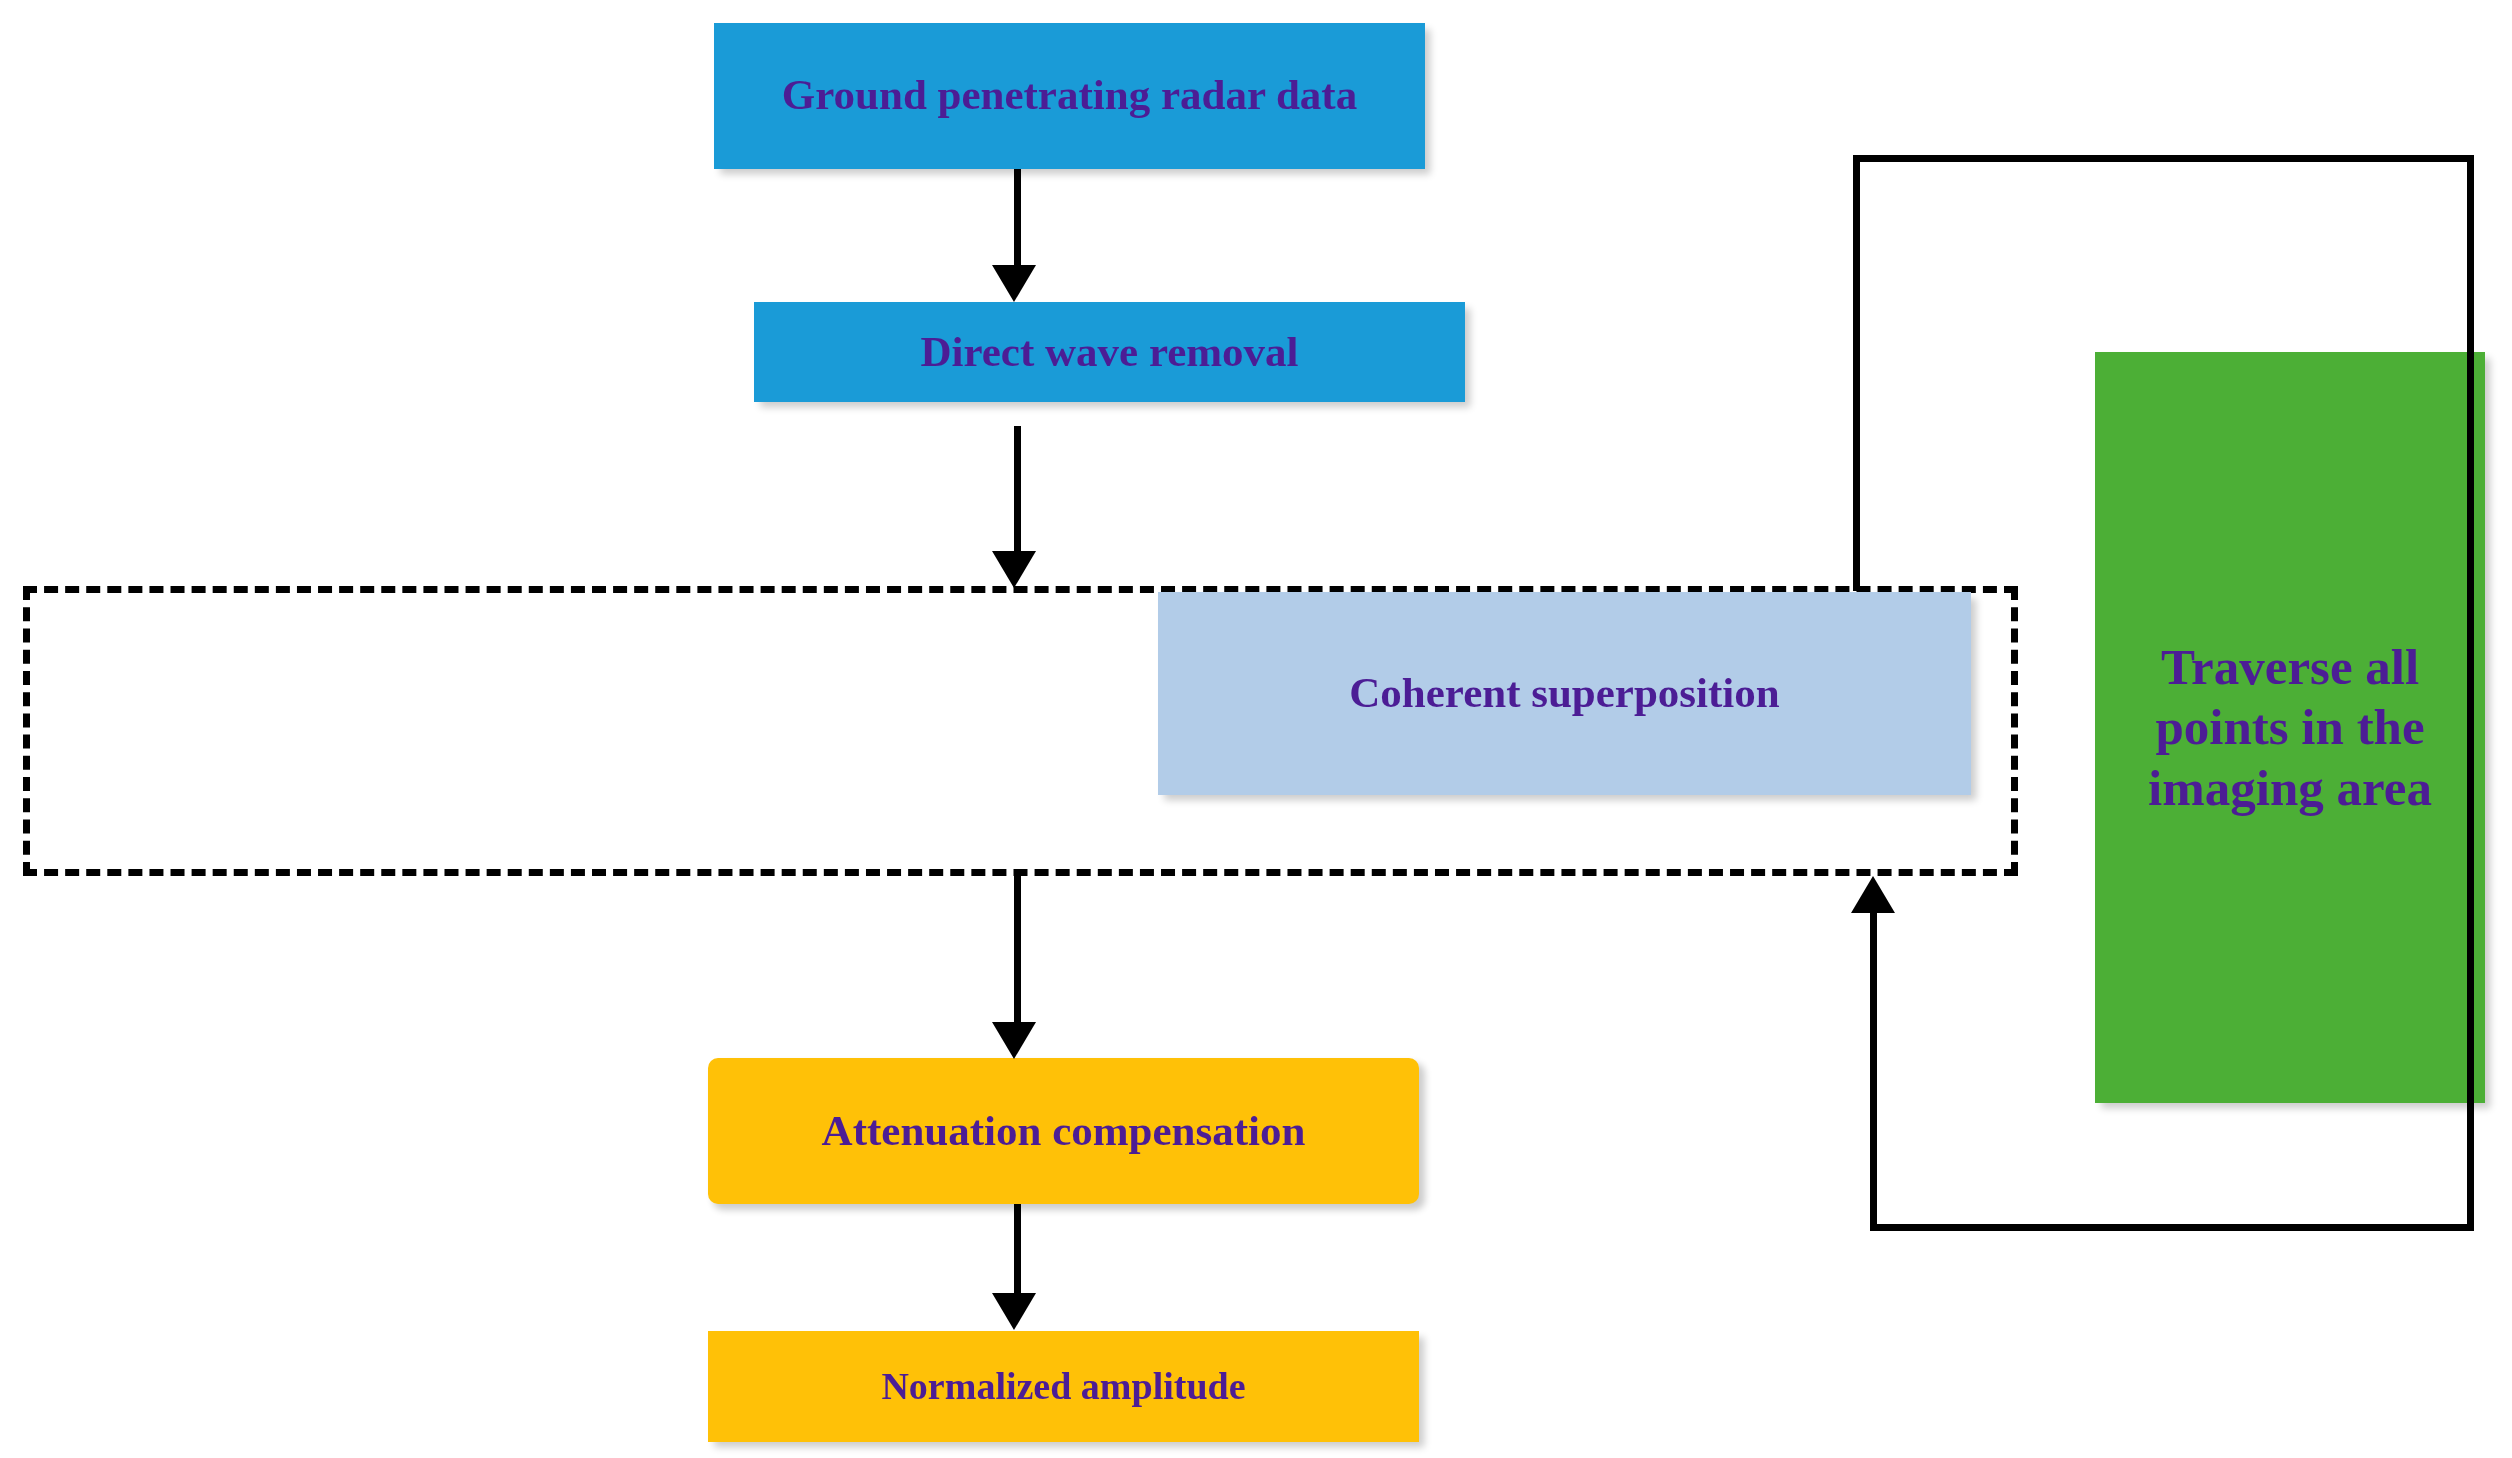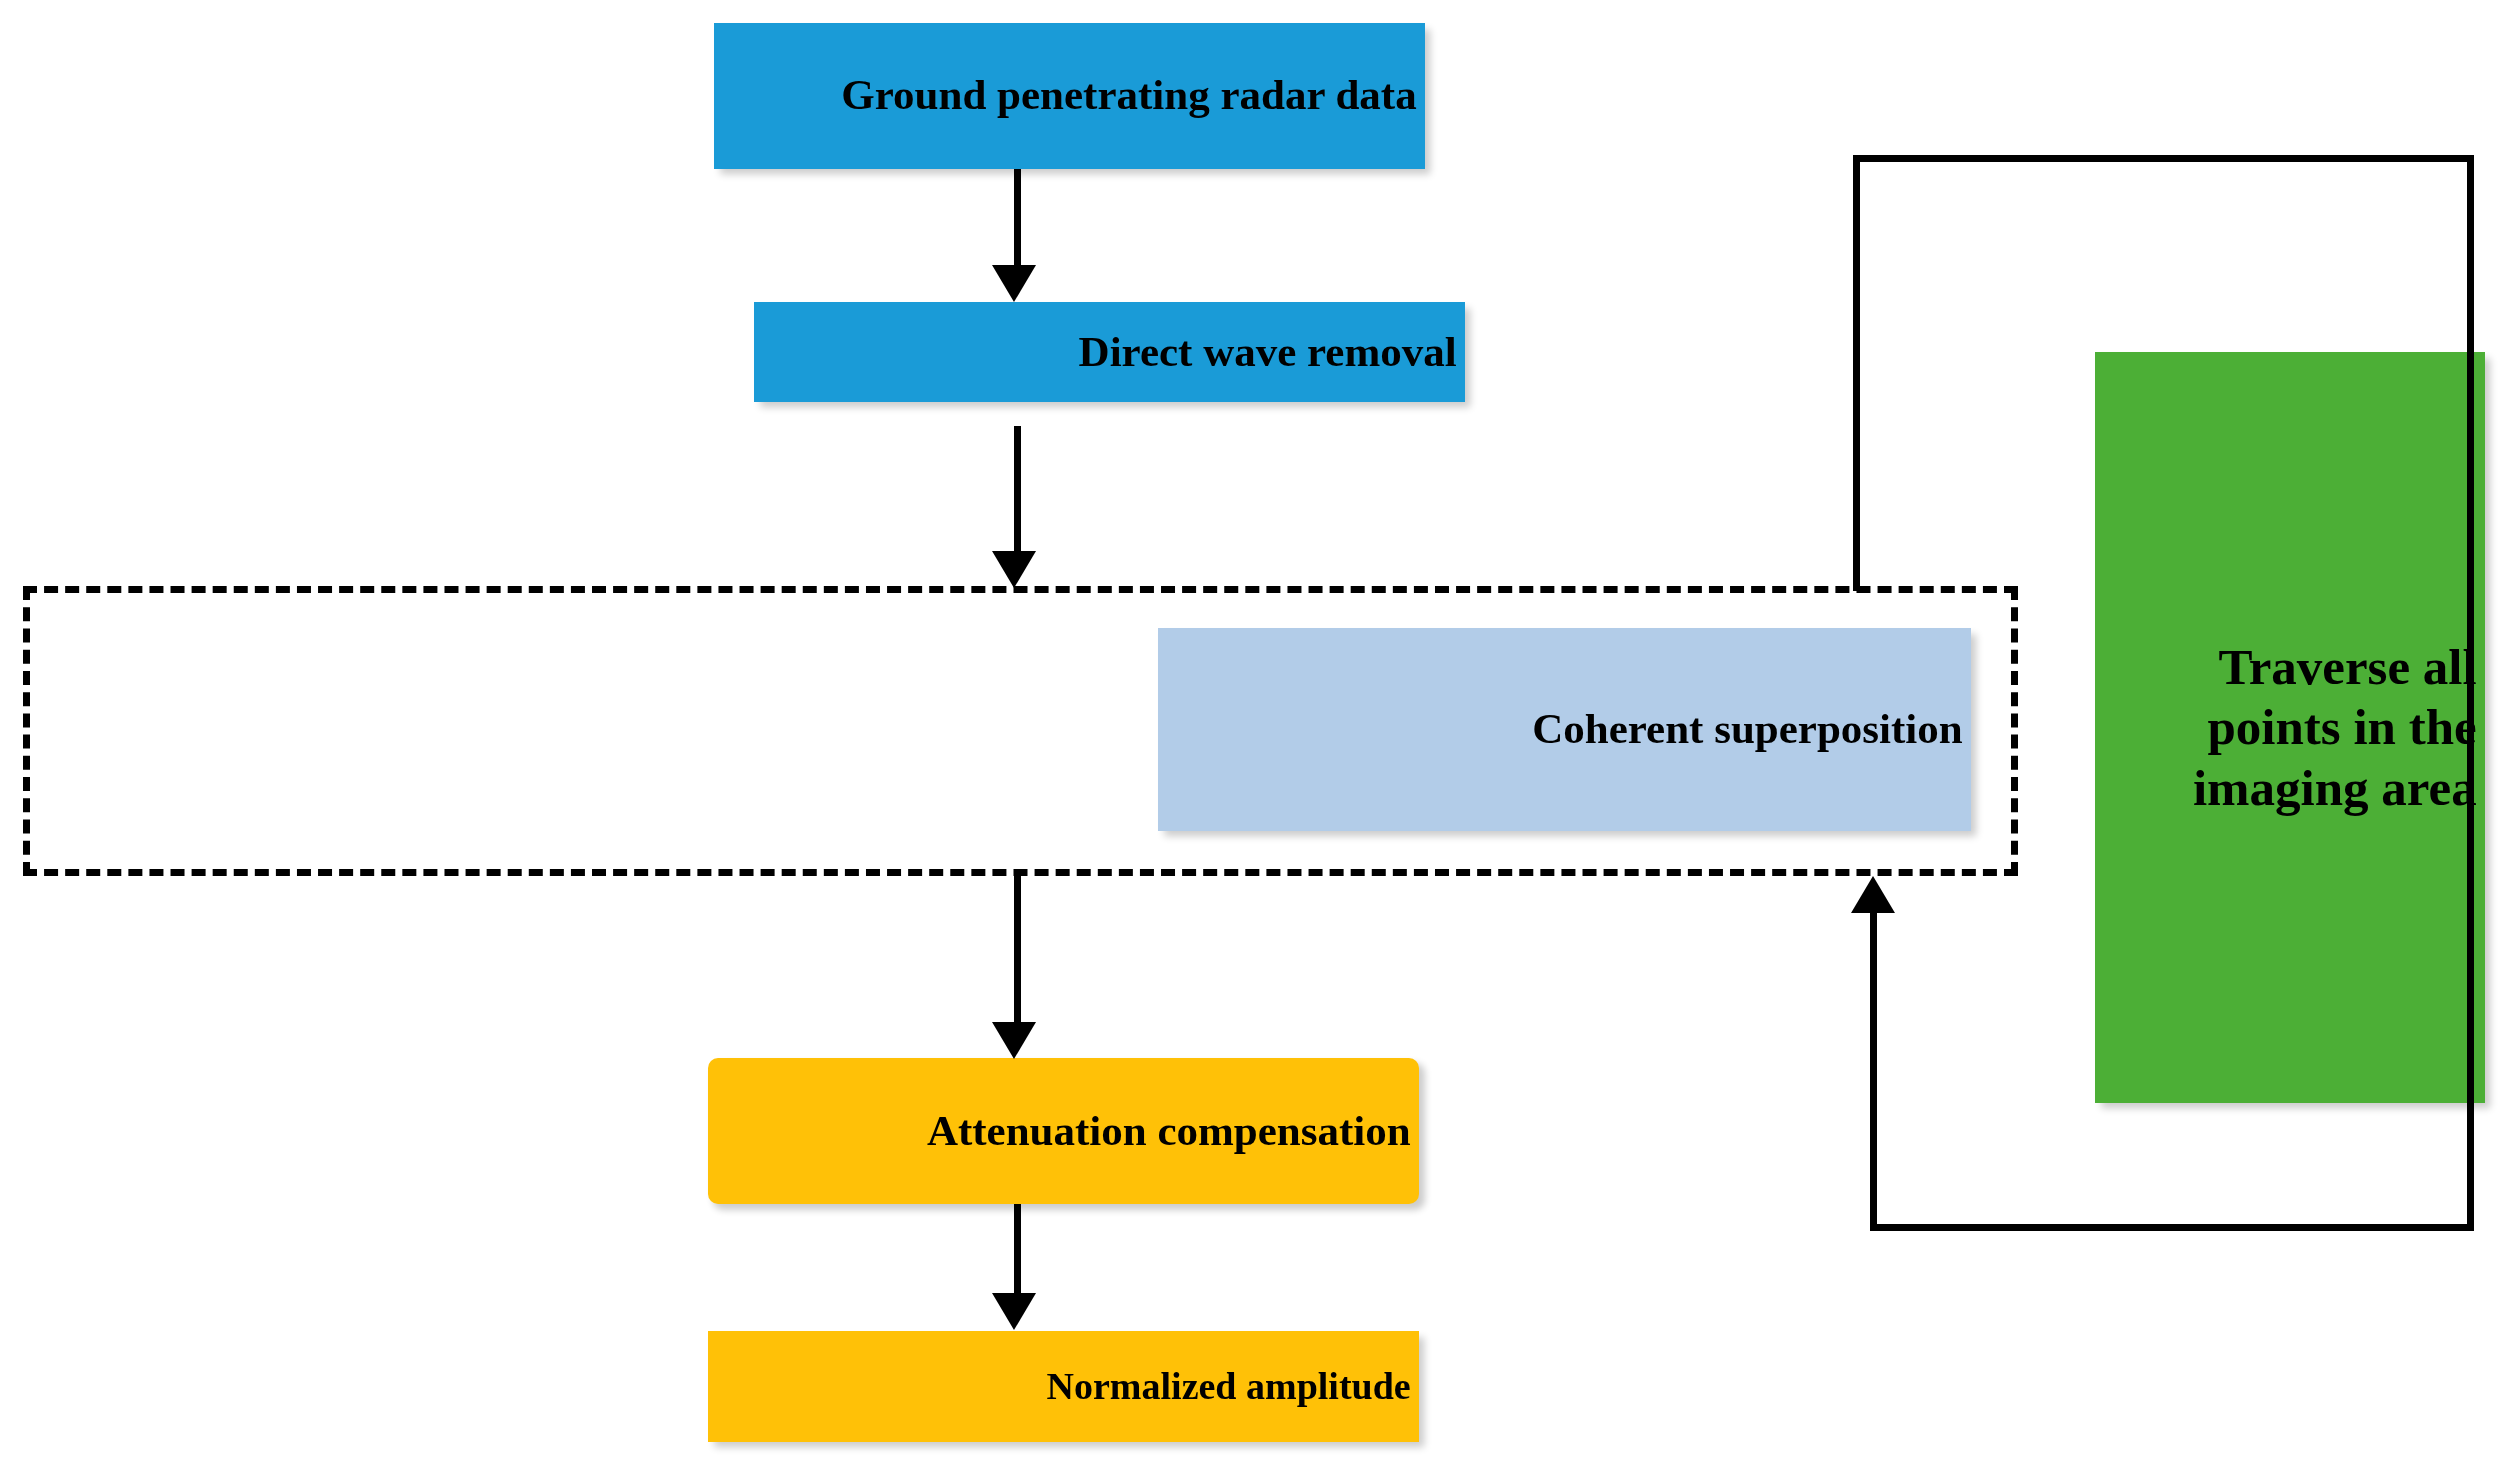--- a/index.html
+++ b/index.html
@@ -18,23 +18,23 @@
     overflow: hidden;
   }
 
   
   .node {
     position: absolute;
     box-sizing: border-box;
     display: flex;
     align-items: center;
     justify-content: center;
-    text-align: right;
+    text-align: center;
     font-weight: bold;
-    color: #000000;
+    color: #4c1d95;
     line-height: 1.18;
     box-shadow: 5.8px 5.8px 7.5px rgba(0,0,0,0.20);
     padding: 3.3px 8.3px;
   }
   .node .label { display: block; width: 100%; }
 
   .node-blue        { background: #1A9BD7; }
   .node-lightblue   { background: #B2CCE8; }
   .node-green       { background: #4CAF36; }
   .node-orange      { background: #FFC107; }
@@ -83,21 +83,21 @@
 
   <div class="node node-blue" style="left:714px; top:22.5px; width:711px; height:146px; font-size:43px;">
     <span class="label">Ground penetrating radar data</span>
   </div>
 
   <div class="node node-blue" style="left:714px; top:302px; width:711px; height:100px; font-size:43px;margin-left:40px;">
     <span class="label">Direct wave removal</span>
   </div>
 
 
-  <div class="node node-lightblue" style="left:1158px; top:628px; width:813px; height:203px; font-size:43px;">
+  <div class="node node-lightblue" style="left:1158px; top:592px; width:813px; height:203px; font-size:43px;">
     <span class="label">Coherent superposition</span>
   </div>
 
   <div class="node node-green" style="left:2095px; top:352px; width:390px; height:751px; font-size:51px;">
     <span class="label">Traverse all points in the imaging area</span>
   </div>
 
   <div class="node node-orange" style="left:708px; top:1058px; width:711px; height:146px; font-size:43px;border-radius:10px;">
     <span class="label">Attenuation compensation</span>
   </div>

